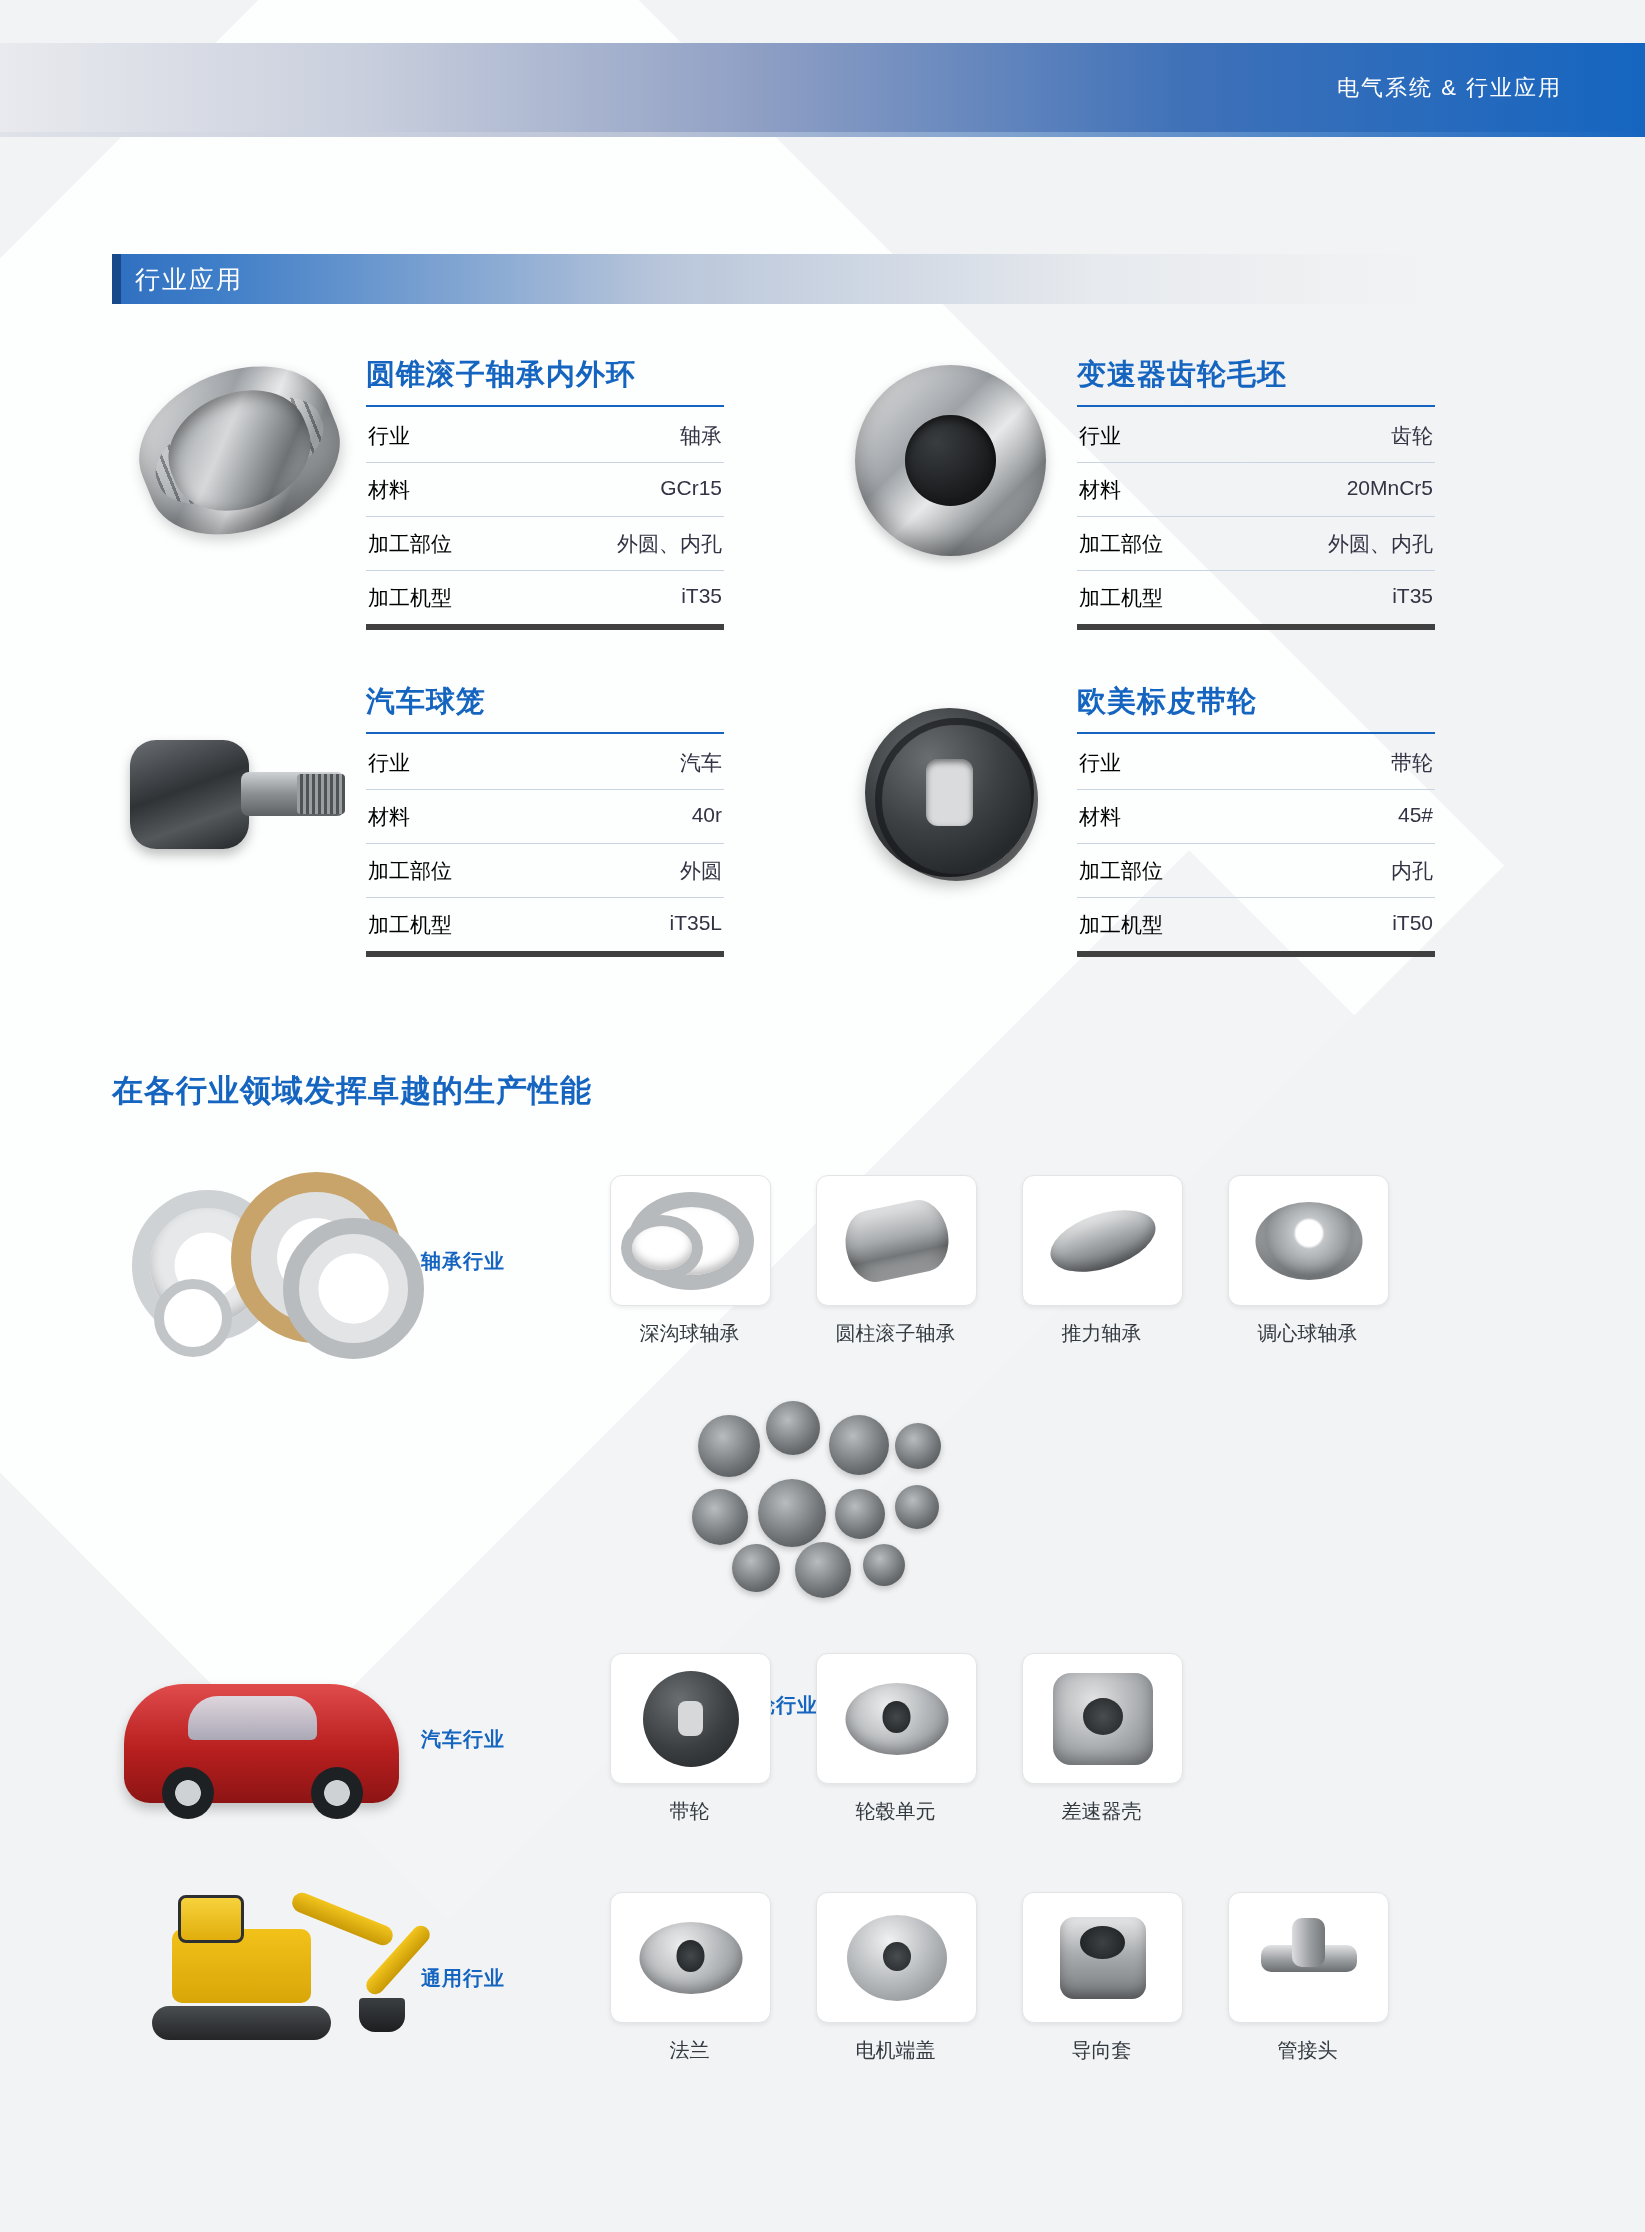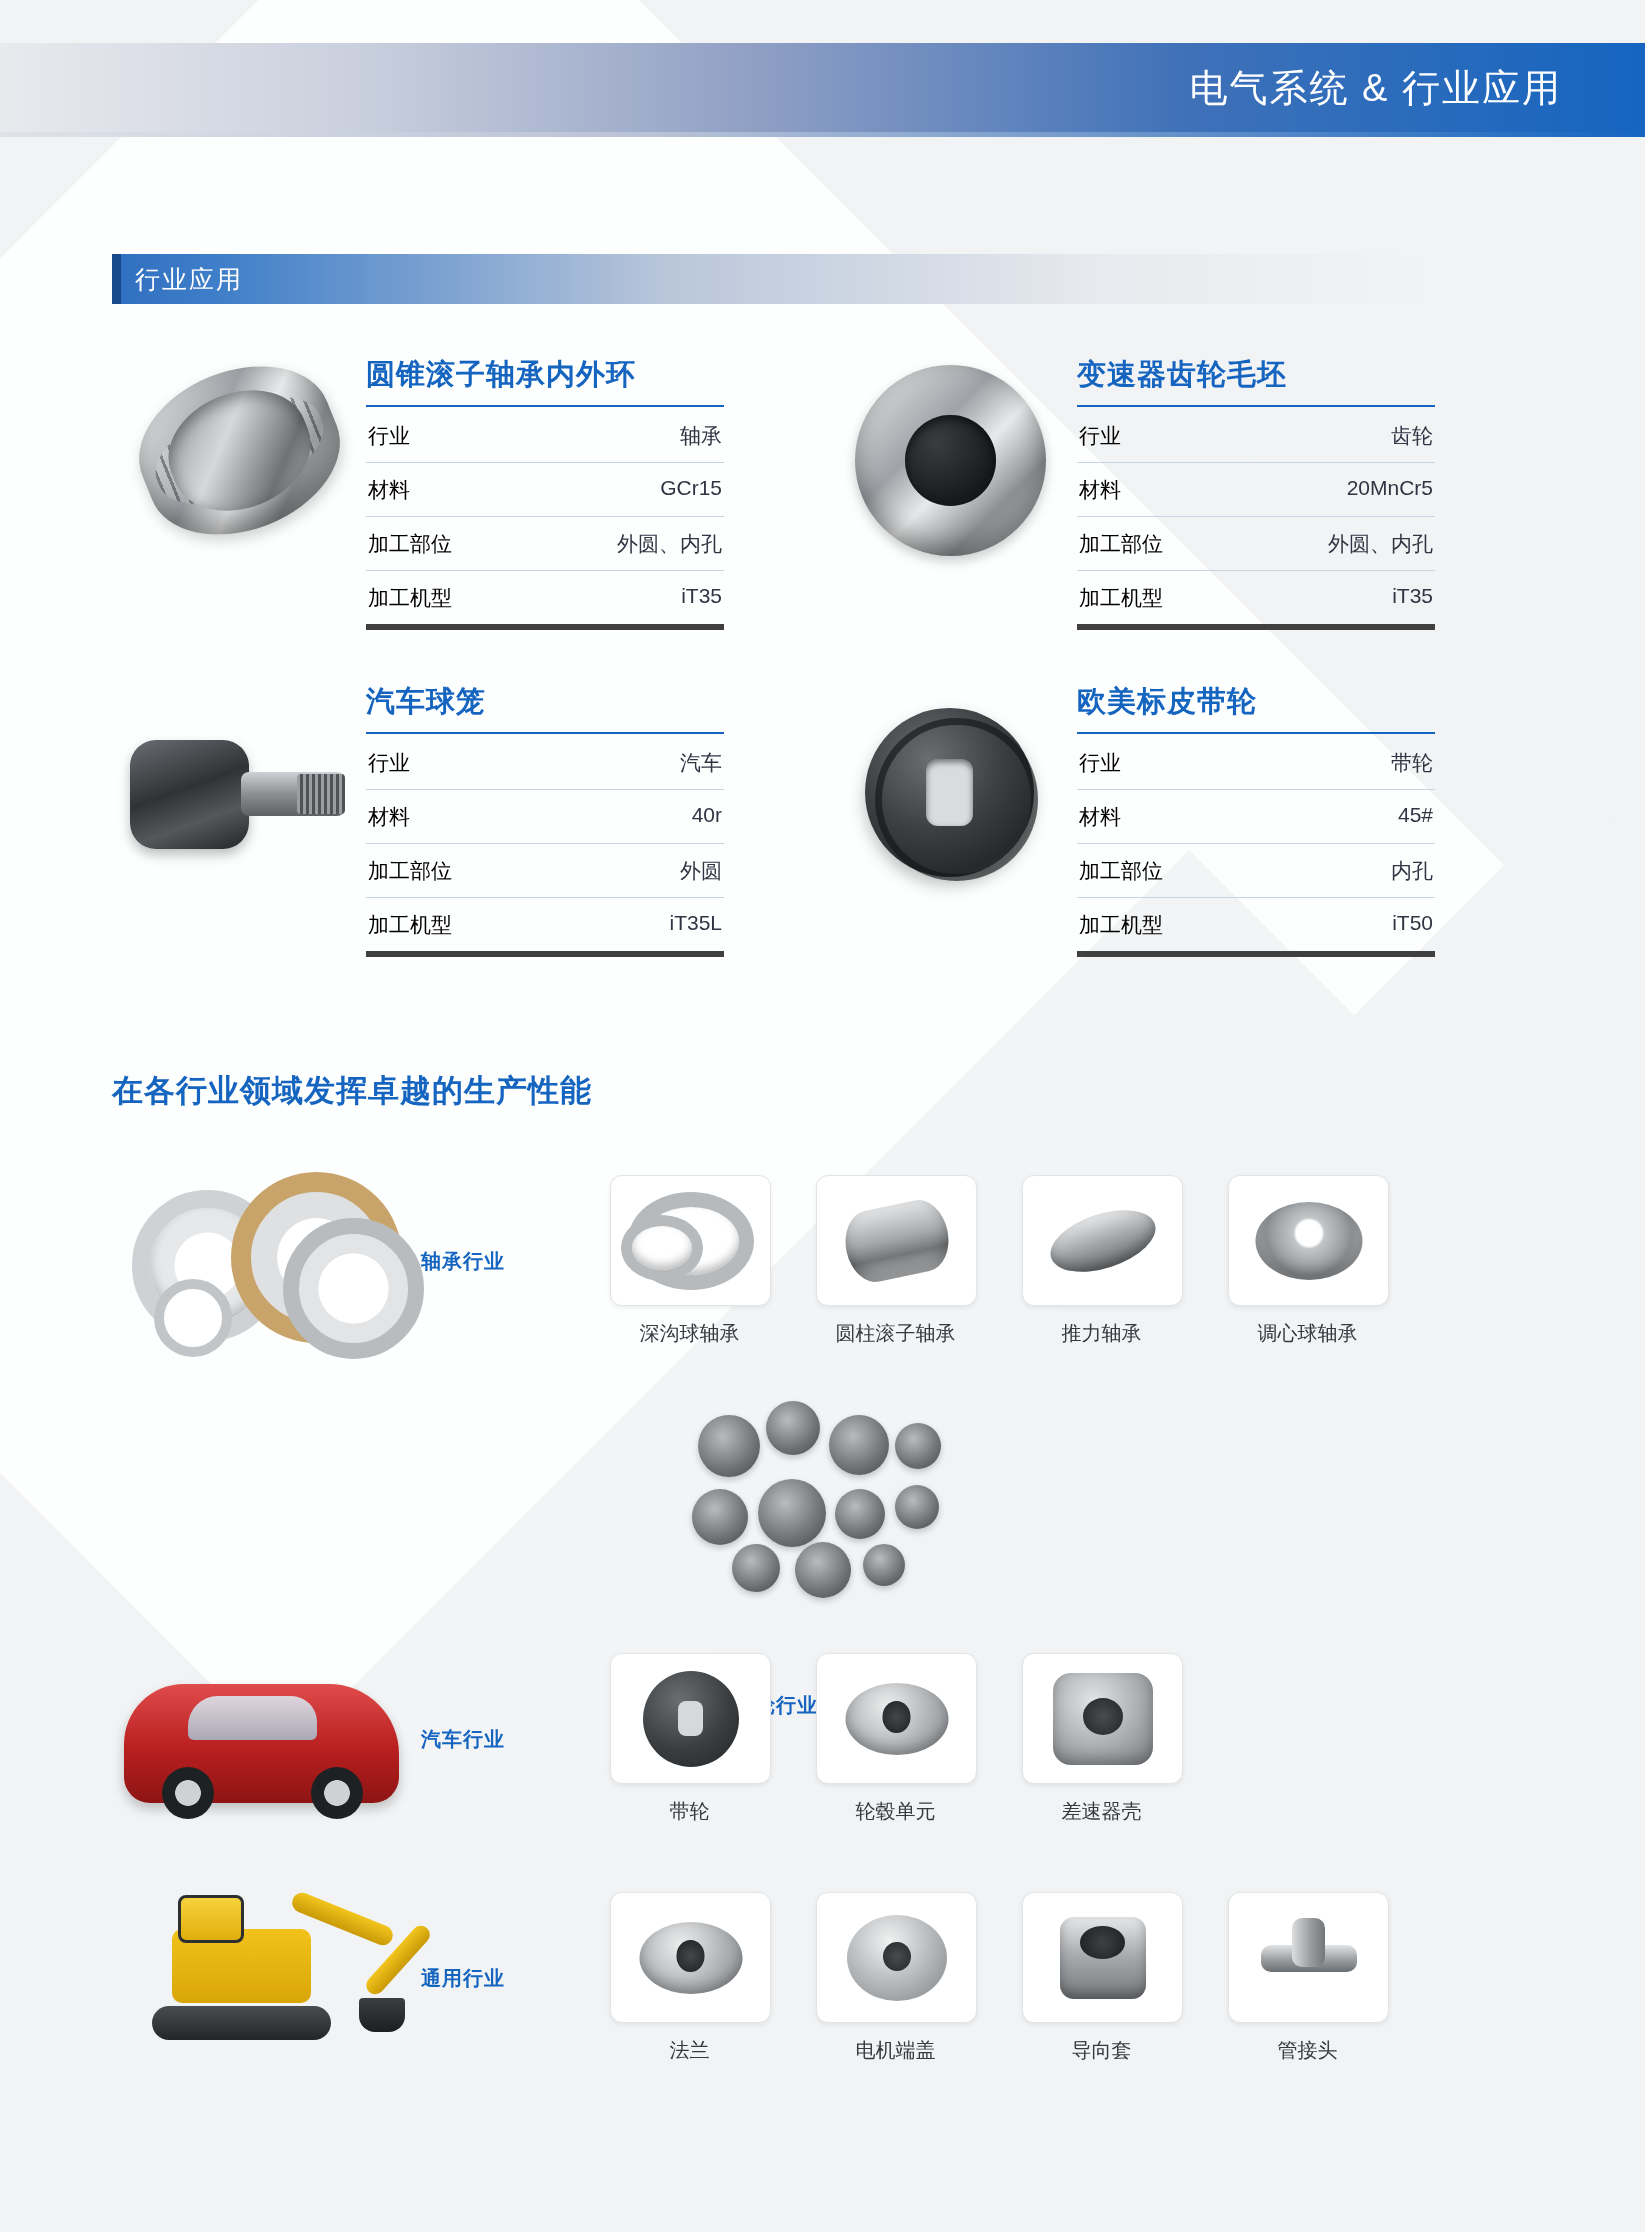--- a/index.html
+++ b/index.html
@@ -58,21 +58,21 @@
     height: 90px;
     background: linear-gradient(to right, #e9eaee 0%, #c9cfdd 22%, #8f9fc4 46%, #3f71b8 72%, #1565c0 100%);
   }
   .header-title {
     position: absolute;
     right: 84px;
     top: 0;
     height: 90px;
     line-height: 90px;
     color: #ffffff;
-    font-size: 38px;
+    font-size: 22px;
     letter-spacing: 2px;
     white-space: nowrap;
   }
   .header-underline {
     position: absolute;
     left: 0;
     top: 132px;
     width: 1646px;
     height: 5px;
     background: linear-gradient(to right, #dfe2e8 0%, #b9c2d6 40%, #1565c0 100%);

